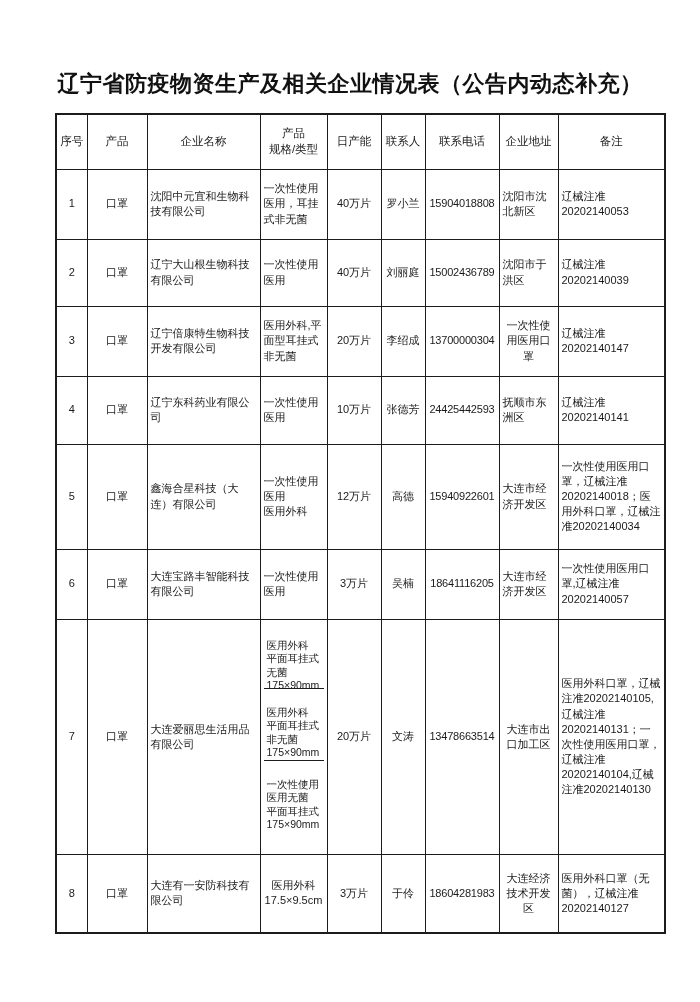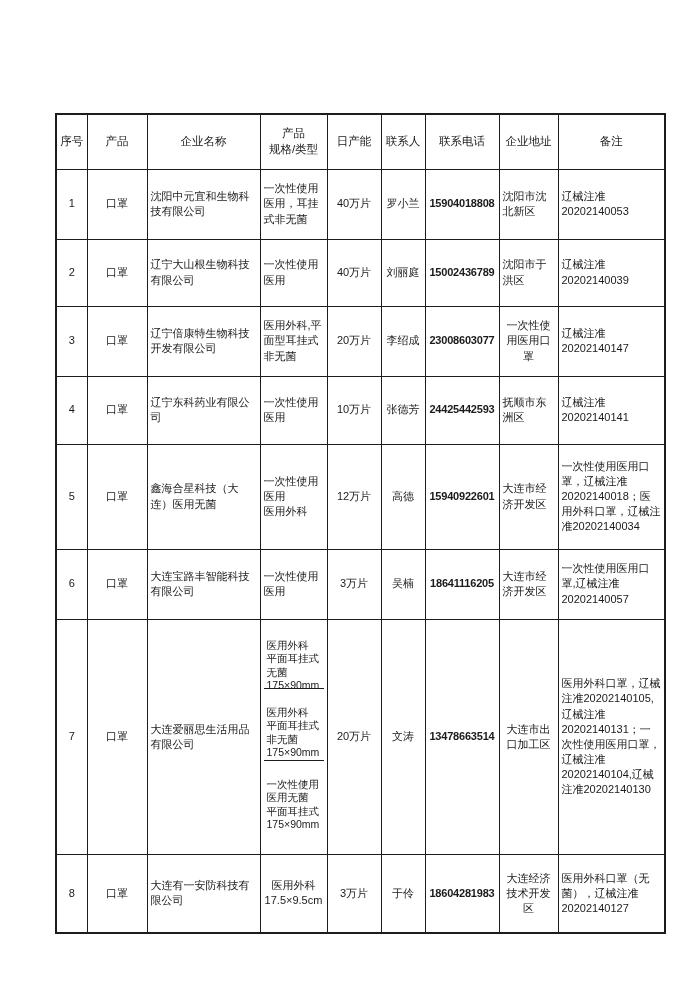--- a/index.html
+++ b/index.html
@@ -28,21 +28,21 @@
     color:#1a1a1a;
     white-space:pre-line;
     overflow:hidden;
     word-break:break-word;
   }
   table.doc th{
     text-align:center;font-weight:normal;font-size:11.5px;padding:2px 1px;
   }
   td.c{text-align:center;padding:2px 1px;}
   td.l{text-align:left;}
-  td.phone{font-size:10.5px;letter-spacing:-0.2px;font-weight:bold;}
+  td.phone{font-size:10.5px;letter-spacing:-0.2px;}
   tr.hr{height:55px}
   tr.r1{height:70px}
   tr.r2{height:67px}
   tr.r3{height:70px}
   tr.r4{height:68px}
   tr.r5{height:105px}
   tr.r6{height:70px}
   tr.r7{height:172px}
   tr.r8{height:78px}
   td.spec-multi{padding:0;vertical-align:top;}
@@ -52,20 +52,21 @@
     box-sizing:border-box;overflow:hidden;
   }
   td.spec-multi .sub1{height:52px}
   td.spec-multi .sub2{height:57px}
   td.spec-multi .sub3{height:61px;border-bottom:none;}
 </style>
 </head>
 <body>
 
 <div class="page">
+  <h1 class="title">辽宁省防疫物资生产及相关企业情况表（公告内动态补充）</h1>
 
   <table class="doc">
     <colgroup>
       <col style="width:31px">
         <col style="width:60px">
         <col style="width:113px">
       <col style="width:67px">
         <col style="width:54px">
         <col style="width:44px">
       <col style="width:74px">
@@ -111,41 +112,41 @@
         <td class="l">辽械注准
 20202140039</td>
       </tr>
       <tr class="r3">
         <td class="c">3</td>
         <td class="c">口罩</td>
         <td class="l">辽宁倍康特生物科技开发有限公司</td>
         <td class="l">医用外科,平面型耳挂式  非无菌</td>
         <td class="c">20万片</td>
         <td class="c">李绍成</td>
-        <td class="c phone">23008603077</td>
+        <td class="c phone">13700000304</td>
         <td class="c">一次性使用医用口罩</td>
         <td class="l">辽械注准
 20202140147</td>
       </tr>
       <tr class="r4">
         <td class="c">4</td>
         <td class="c">口罩</td>
         <td class="l">辽宁东科药业有限公司</td>
         <td class="l">一次性使用医用</td>
         <td class="c">10万片</td>
         <td class="c">张德芳</td>
         <td class="c phone">24425442593</td>
         <td class="l">抚顺市东洲区</td>
         <td class="l">辽械注准
 20202140141</td>
       </tr>
       <tr class="r5">
         <td class="c">5</td>
         <td class="c">口罩</td>
-        <td class="l">鑫海合星科技（大连）医用无菌</td>
+        <td class="l">鑫海合星科技（大连）有限公司</td>
         <td class="l">一次性使用
 医用
 医用外科</td>
         <td class="c">12万片</td>
         <td class="c">高德</td>
         <td class="c phone">15940922601</td>
         <td class="l">大连市经济开发区</td>
         <td class="l">一次性使用医用口罩，辽械注准20202140018；医用外科口罩，辽械注准20202140034</td>
       </tr>
       <tr class="r6">

